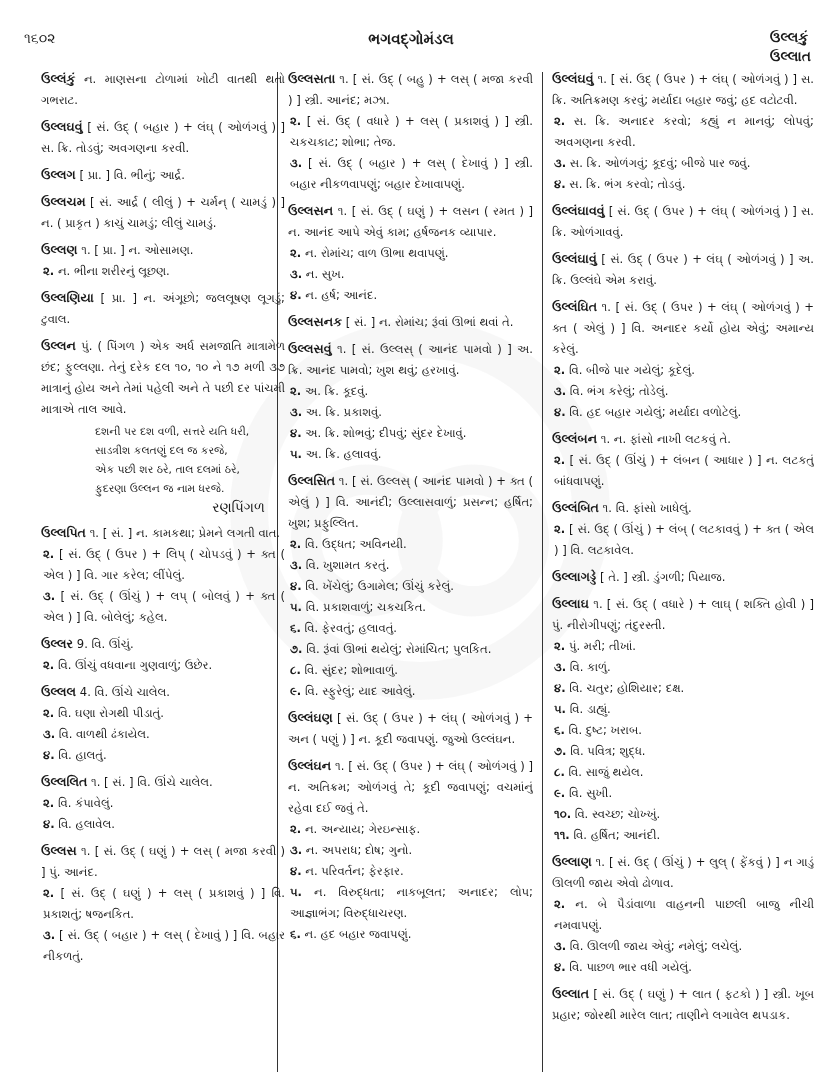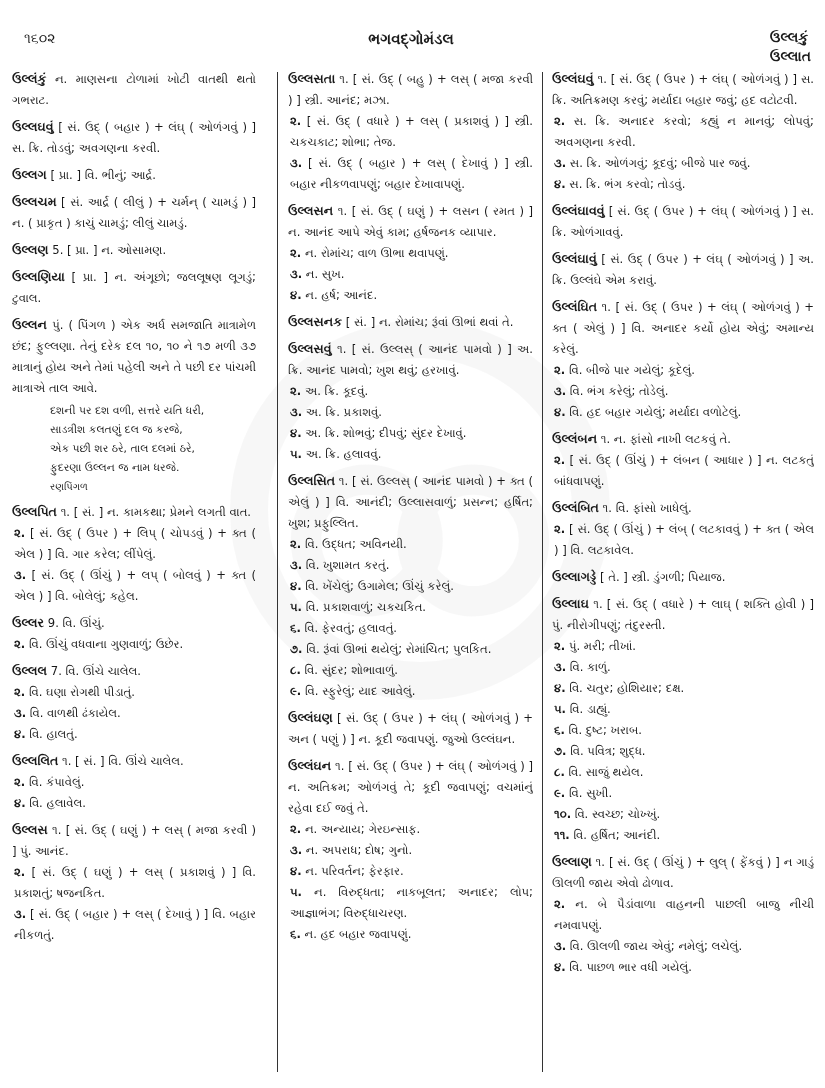--- a/index.html
+++ b/index.html
@@ -4,33 +4,33 @@
 <style>
   html,body{margin:0;padding:0;background:#fff;}
   body{width:825px;height:1088px;position:relative;overflow:hidden;
        font-family:"DejaVu Sans",sans-serif;color:#1a1a1a;}
   .header{position:absolute;top:0;left:0;width:825px;height:70px;}
   .pgno{position:absolute;left:24px;top:30px;font-size:14px;font-weight:normal;}
   .ptitle{position:absolute;left:0;width:822px;top:30px;text-align:center;font-size:15px;font-weight:bold;}
   .guide{position:absolute;right:14px;top:28px;text-align:left;font-size:14px;font-weight:bold;line-height:19px;}
   .cols{position:absolute;top:68px;left:0;width:825px;height:1010px;}
   .col{position:absolute;top:0;height:1010px;overflow:hidden;}
-  .c1{left:12px;width:244px;}
+  .c1{left:41px;width:244px;}
   .c2{left:288px;width:245px;}
   .c3{left:552px;width:262px;}
   .rule{position:absolute;top:4px;width:1px;background:#333;}
   .r1{left:277px;height:1000px;}
   .r2{left:542px;height:1000px;}
   .entry{font-size:11.6px;line-height:21px;margin:0 0 5px 0;text-align:justify;}
   .entry .hw{font-weight:bold;font-size:12.6px;}
   .entry .body{}
   .sense{font-size:11.6px;line-height:21px;margin:0 0 0 2px;padding-left:0;}
   .sense .num{font-weight:bold;}
-  .verse{font-size:10.8px;line-height:19px;padding-left:38px;margin:2px 0;}
-  .verse .src{display:block;text-align:left;font-size:10px;padding-right:4px;}
+  .verse{font-size:10.8px;line-height:19px;padding-left:38px;margin:2px 16px;}
+  .verse .src{display:block;text-align:right;font-size:14px;padding-right:4px;}
   .watermark{position:absolute;left:230px;top:320px;width:380px;height:380px;opacity:0.06;pointer-events:none;}
 </style>
 </head>
 <body>
 
 <div class="header">
   <div class="pgno">૧૬૦૨</div>
   <div class="ptitle">ભગવદ્ગોમંડલ</div>
   <div class="guide">
     <div>ઉલ્લકું</div>
@@ -45,32 +45,32 @@
 </svg>
 
 <div class="cols">
   <div class="rule r1"></div>
   <div class="rule r2"></div>
   <div class="col c1">
       <div class="entry"><span class="hw">ઉલ્લંકું</span> <span class="body">ન. માણસના ટોળામાં ખોટી વાતથી થતો ગભરાટ.</span></div>
       <div class="entry"><span class="hw">ઉલ્લઘવું</span> <span class="body">[ સં. ઉદ્ ( બહાર ) + લંઘ્ ( ઓળંગવું ) ] સ. ક્રિ. તોડવું; અવગણના કરવી.</span></div>
       <div class="entry"><span class="hw">ઉલ્લગ</span> <span class="body">[ પ્રા. ] વિ. ભીનું; આર્દ્ર.</span></div>
       <div class="entry"><span class="hw">ઉલ્લચમ</span> <span class="body">[ સં. આર્દ્ર ( લીલું ) + ચર્મન્ ( ચામડું ) ] ન. ( પ્રાકૃત ) કાચું ચામડું; લીલું ચામડું.</span></div>
-      <div class="entry"><span class="hw">ઉલ્લણ</span> <span class="body">5. [ પ્રા. ] ન. ઓસામણ.</span></div>
+      <div class="entry"><span class="hw">ઉલ્લણ</span> <span class="body">૧. [ પ્રા. ] ન. ઓસામણ.</span><div class="sense"><span class="num">૨.</span> <span>ન. ભીના શરીરનું લૂછણ.</span></div></div>
       <div class="entry"><span class="hw">ઉલ્લણિયા</span> <span class="body">[ પ્રા. ] ન. અંગૂછો; જલલૂષણ લૂગડું; ટુવાલ.</span></div>
       <div class="entry"><span class="hw">ઉલ્લન</span> <span class="body">પું. ( પિંગળ ) એક અર્ધ સમજાતિ માત્રામેળ છંદ; ફુલ્લણા. તેનું દરેક દલ ૧૦, ૧૦ ને ૧૭ મળી ૩૭ માત્રાનું હોય અને તેમાં પહેલી અને તે પછી દર પાંચમી માત્રાએ તાલ આવે.</span><div class="verse">
           <div>દશની પર દશ વળી, સત્તરે યતિ ધરી,</div>
           <div>સાડત્રીશ કલતણું દલ જ કરજે,</div>
           <div>એક પછી શર ઠરે, તાલ દલમાં ઠરે,</div>
           <div>ફુદરણા ઉલ્લન જ નામ ધરજે.</div>
           <span class="src">રણપિંગળ</span>
         </div></div>
       <div class="entry"><span class="hw">ઉલ્લપિત</span> <span class="body">૧. [ સં. ] ન. કામકથા; પ્રેમને લગતી વાત.</span><div class="sense"><span class="num">૨.</span> <span>[ સં. ઉદ્ ( ઉપર ) + લિપ્ ( ચોપડવું ) + ક્ત ( એલ ) ] વિ. ગાર કરેલ; લીંપેલું.</span></div><div class="sense"><span class="num">૩.</span> <span>[ સં. ઉદ્ ( ઊંચું ) + લપ્ ( બોલવું ) + ક્ત ( એલ ) ] વિ. બોલેલું; કહેલ.</span></div></div>
       <div class="entry"><span class="hw">ઉલ્લર</span> <span class="body">9. વિ. ઊંચું.</span><div class="sense"><span class="num">૨.</span> <span>વિ. ઊંચું વધવાના ગુણવાળું; ઉછેર.</span></div></div>
-      <div class="entry"><span class="hw">ઉલ્લલ</span> <span class="body">7. વિ. ઊંચે ચાલેલ.</span><div class="sense"><span class="num">૨.</span> <span>વિ. ઘણા રોગથી પીડાતું.</span></div><div class="sense"><span class="num">૩.</span> <span>વિ. વાળથી ઢંકાયેલ.</span></div><div class="sense"><span class="num">૪.</span> <span>વિ. હાલતું.</span></div></div>
+      <div class="entry"><span class="hw">ઉલ્લલ</span> <span class="body">4. વિ. ઊંચે ચાલેલ.</span><div class="sense"><span class="num">૨.</span> <span>વિ. ઘણા રોગથી પીડાતું.</span></div><div class="sense"><span class="num">૩.</span> <span>વિ. વાળથી ઢંકાયેલ.</span></div><div class="sense"><span class="num">૪.</span> <span>વિ. હાલતું.</span></div></div>
       <div class="entry"><span class="hw">ઉલ્લલિત</span> <span class="body">૧. [ સં. ] વિ. ઊંચે ચાલેલ.</span><div class="sense"><span class="num">૨.</span> <span>વિ. કંપાવેલું.</span></div><div class="sense"><span class="num">૪.</span> <span>વિ. હલાવેલ.</span></div></div>
       <div class="entry"><span class="hw">ઉલ્લસ</span> <span class="body">૧. [ સં. ઉદ્ ( ઘણું ) + લસ્ ( મજા કરવી ) ] પું. આનંદ.</span><div class="sense"><span class="num">૨.</span> <span>[ સં. ઉદ્ ( ઘણું ) + લસ્ ( પ્રકાશવું ) ] વિ. પ્રકાશતું; ષજનકિત.</span></div><div class="sense"><span class="num">૩.</span> <span>[ સં. ઉદ્ ( બહાર ) + લસ્ ( દેખાવું ) ] વિ. બહાર નીકળતું.</span></div></div>
     </div>
   <div class="col c2">
       <div class="entry"><span class="hw">ઉલ્લસતા</span> <span class="body">૧. [ સં. ઉદ્ ( બહુ ) + લસ્ ( મજા કરવી ) ] સ્ત્રી. આનંદ; મઝા.</span><div class="sense"><span class="num">૨.</span> <span>[ સં. ઉદ્ ( વધારે ) + લસ્ ( પ્રકાશવું ) ] સ્ત્રી. ચકચકાટ; શોભા; તેજ.</span></div><div class="sense"><span class="num">૩.</span> <span>[ સં. ઉદ્ ( બહાર ) + લસ્ ( દેખાવું ) ] સ્ત્રી. બહાર નીકળવાપણું; બહાર દેખાવાપણું.</span></div></div>
       <div class="entry"><span class="hw">ઉલ્લસન</span> <span class="body">૧. [ સં. ઉદ્ ( ઘણું ) + લસન ( રમત ) ] ન. આનંદ આપે એવું કામ; હર્ષજનક વ્યાપાર.</span><div class="sense"><span class="num">૨.</span> <span>ન. રોમાંચ; વાળ ઊભા થવાપણું.</span></div><div class="sense"><span class="num">૩.</span> <span>ન. સુખ.</span></div><div class="sense"><span class="num">૪.</span> <span>ન. હર્ષ; આનંદ.</span></div></div>
       <div class="entry"><span class="hw">ઉલ્લસનક</span> <span class="body">[ સં. ] ન. રોમાંચ; રૂંવાં ઊભાં થવાં તે.</span></div>
       <div class="entry"><span class="hw">ઉલ્લસવું</span> <span class="body">૧. [ સં. ઉલ્લસ્ ( આનંદ પામવો ) ] અ. ક્રિ. આનંદ પામવો; ખુશ થવું; હરખાવું.</span><div class="sense"><span class="num">૨.</span> <span>અ. ક્રિ. કૂદવું.</span></div><div class="sense"><span class="num">૩.</span> <span>અ. ક્રિ. પ્રકાશવું.</span></div><div class="sense"><span class="num">૪.</span> <span>અ. ક્રિ. શોભવું; દીપવું; સુંદર દેખાવું.</span></div><div class="sense"><span class="num">૫.</span> <span>અ. ક્રિ. હલાવવું.</span></div></div>
       <div class="entry"><span class="hw">ઉલ્લસિત</span> <span class="body">૧. [ સં. ઉલ્લસ્ ( આનંદ પામવો ) + ક્ત ( એલું ) ] વિ. આનંદી; ઉલ્લાસવાળું; પ્રસન્ન; હર્ષિત; ખુશ; પ્રફુલ્લિત.</span><div class="sense"><span class="num">૨.</span> <span>વિ. ઉદ્ધત; અવિનયી.</span></div><div class="sense"><span class="num">૩.</span> <span>વિ. ખુશામત કરતું.</span></div><div class="sense"><span class="num">૪.</span> <span>વિ. ખેંચેલું; ઉગામેલ; ઊંચું કરેલું.</span></div><div class="sense"><span class="num">૫.</span> <span>વિ. પ્રકાશવાળું; ચકચકિત.</span></div><div class="sense"><span class="num">૬.</span> <span>વિ. ફેરવતું; હલાવતું.</span></div><div class="sense"><span class="num">૭.</span> <span>વિ. રૂંવાં ઊભાં થયેલું; રોમાંચિત; પુલકિત.</span></div><div class="sense"><span class="num">૮.</span> <span>વિ. સુંદર; શોભાવાળું.</span></div><div class="sense"><span class="num">૯.</span> <span>વિ. સ્ફુરેલું; યાદ આવેલું.</span></div></div>
       <div class="entry"><span class="hw">ઉલ્લંઘણ</span> <span class="body">[ સં. ઉદ્ ( ઉપર ) + લંઘ્ ( ઓળંગવું ) + અન ( પણું ) ] ન. કૂદી જવાપણું. જુઓ ઉલ્લંઘન.</span></div>
@@ -79,14 +79,15 @@
   <div class="col c3">
       <div class="entry"><span class="hw">ઉલ્લંઘવું</span> <span class="body">૧. [ સં. ઉદ્ ( ઉપર ) + લંઘ્ ( ઓળંગવું ) ] સ. ક્રિ. અતિક્રમણ કરવું; મર્યાદા બહાર જવું; હદ વટોટવી.</span><div class="sense"><span class="num">૨.</span> <span>સ. ક્રિ. અનાદર કરવો; કહ્યું ન માનવું; લોપવું; અવગણના કરવી.</span></div><div class="sense"><span class="num">૩.</span> <span>સ. ક્રિ. ઓળંગવું; કૂદવું; બીજે પાર જવું.</span></div><div class="sense"><span class="num">૪.</span> <span>સ. ક્રિ. ભંગ કરવો; તોડવું.</span></div></div>
       <div class="entry"><span class="hw">ઉલ્લંઘાવવું</span> <span class="body">[ સં. ઉદ્ ( ઉપર ) + લંઘ્ ( ઓળંગવું ) ] સ. ક્રિ. ઓળંગાવવું.</span></div>
       <div class="entry"><span class="hw">ઉલ્લંઘાવું</span> <span class="body">[ સં. ઉદ્ ( ઉપર ) + લંઘ્ ( ઓળંગવું ) ] અ. ક્રિ. ઉલ્લંઘે એમ કરાવું.</span></div>
       <div class="entry"><span class="hw">ઉલ્લંઘિત</span> <span class="body">૧. [ સં. ઉદ્ ( ઉપર ) + લંઘ્ ( ઓળંગવું ) + ક્ત ( એલું ) ] વિ. અનાદર કર્યો હોય એવું; અમાન્ય કરેલું.</span><div class="sense"><span class="num">૨.</span> <span>વિ. બીજે પાર ગયેલું; કૂદેલું.</span></div><div class="sense"><span class="num">૩.</span> <span>વિ. ભંગ કરેલું; તોડેલું.</span></div><div class="sense"><span class="num">૪.</span> <span>વિ. હદ બહાર ગયેલું; મર્યાદા વળોટેલું.</span></div></div>
       <div class="entry"><span class="hw">ઉલ્લંબન</span> <span class="body">૧. ન. ફાંસો નાખી લટકવું તે.</span><div class="sense"><span class="num">૨.</span> <span>[ સં. ઉદ્ ( ઊંચું ) + લંબન ( આધાર ) ] ન. લટકતું બાંધવાપણું.</span></div></div>
       <div class="entry"><span class="hw">ઉલ્લંબિત</span> <span class="body">૧. વિ. ફાંસો ખાધેલું.</span><div class="sense"><span class="num">૨.</span> <span>[ સં. ઉદ્ ( ઊંચું ) + લંબ્ ( લટકાવવું ) + ક્ત ( એલ ) ] વિ. લટકાવેલ.</span></div></div>
       <div class="entry"><span class="hw">ઉલ્લાગડ્ડે</span> <span class="body">[ તે. ] સ્ત્રી. ડુંગળી; પિયાજ.</span></div>
       <div class="entry"><span class="hw">ઉલ્લાઘ</span> <span class="body">૧. [ સં. ઉદ્ ( વધારે ) + લાઘ્ ( શક્તિ હોવી ) ] પું. નીરોગીપણું; તંદુરસ્તી.</span><div class="sense"><span class="num">૨.</span> <span>પું. મરી; તીખાં.</span></div><div class="sense"><span class="num">૩.</span> <span>વિ. કાળું.</span></div><div class="sense"><span class="num">૪.</span> <span>વિ. ચતુર; હોશિયાર; દક્ષ.</span></div><div class="sense"><span class="num">૫.</span> <span>વિ. ડાહ્યું.</span></div><div class="sense"><span class="num">૬.</span> <span>વિ. દુષ્ટ; ખરાબ.</span></div><div class="sense"><span class="num">૭.</span> <span>વિ. પવિત્ર; શુદ્ધ.</span></div><div class="sense"><span class="num">૮.</span> <span>વિ. સાજું થયેલ.</span></div><div class="sense"><span class="num">૯.</span> <span>વિ. સુખી.</span></div><div class="sense"><span class="num">૧૦.</span> <span>વિ. સ્વચ્છ; ચોખ્ખું.</span></div><div class="sense"><span class="num">૧૧.</span> <span>વિ. હર્ષિત; આનંદી.</span></div></div>
       <div class="entry"><span class="hw">ઉલ્લાણ</span> <span class="body">૧. [ સં. ઉદ્ ( ઊંચું ) + લુલ્ ( ફેંકવું ) ] ન ગાડું ઊલળી જાય એવો ઢોળાવ.</span><div class="sense"><span class="num">૨.</span> <span>ન. બે પૈડાંવાળા વાહનની પાછલી બાજુ નીચી નમવાપણું.</span></div><div class="sense"><span class="num">૩.</span> <span>વિ. ઊલળી જાય એવું; નમેલું; લચેલું.</span></div><div class="sense"><span class="num">૪.</span> <span>વિ. પાછળ ભાર વધી ગયેલું.</span></div></div>
+      <div class="entry"><span class="hw">ઉલ્લાત</span> <span class="body">[ સં. ઉદ્ ( ઘણું ) + લાત ( ફટકો ) ] સ્ત્રી. ખૂબ પ્રહાર; જોરથી મારેલ લાત; તાણીને લગાવેલ થપડાક.</span></div>
     </div>
 </div>
 
 </body></html>

